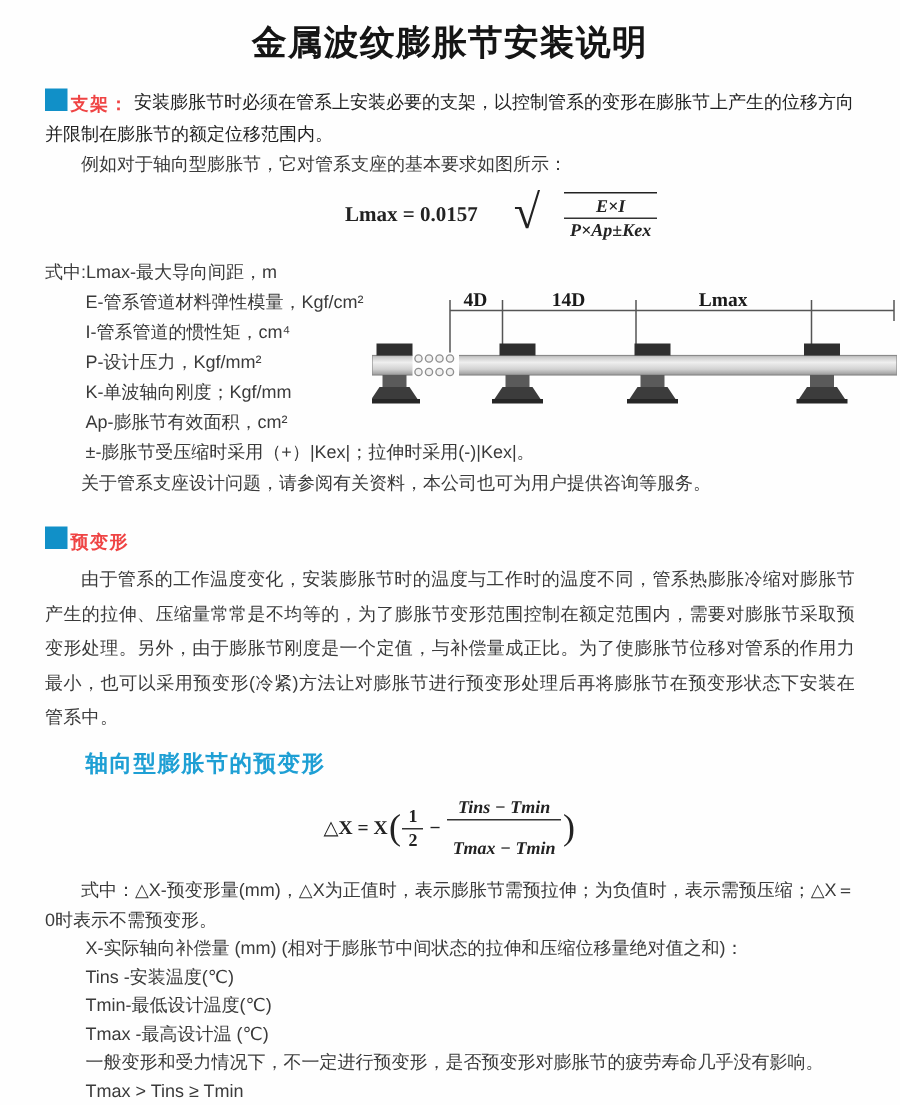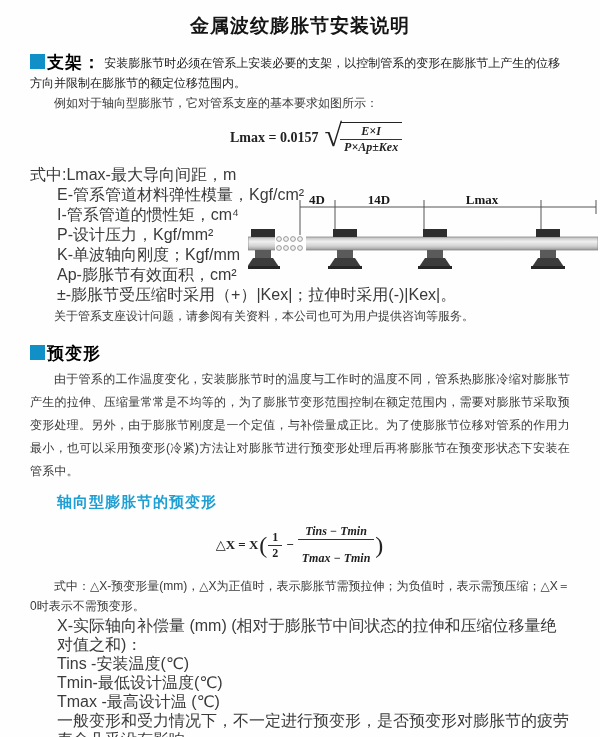--- a/index.html
+++ b/index.html
@@ -9,70 +9,70 @@
     background:#fefefe;
     position:relative;
     overflow:hidden;
     font-family:"Liberation Sans","DejaVu Sans",sans-serif;
     color:#3a3a3a;
     box-sizing:border-box;
   }
   .content{padding:0 30px;box-sizing:border-box;}
   .doc-title{
     text-align:center;
-    font-size:19px;
+    font-size:23px;
     font-weight:bold;
     color:#151515;
     padding-top:13px;
     margin-bottom:14px;
     letter-spacing:1px;
   }
   .sec-head-line{font-size:12px;line-height:20px;}
   .blue-square{
     display:inline-block;width:15px;height:15px;
     background:#1190c8;vertical-align:-2px;margin-right:2px;
   }
   .sec-head-label{
-    color:#000000;font-size:17px;font-weight:bold;
+    color:#ef4444;font-size:12px;font-weight:bold;
     letter-spacing:1px;vertical-align:-1px;
   }
   .bold-intro{font-weight:normal;color:#222;}
   .para{font-size:12px;line-height:20px;text-indent:2em;margin:0;}
   .justify{text-align:justify;line-height:23px;letter-spacing:0.2px;}
   .formula-row{
     font-family:"Liberation Serif","DejaVu Serif",serif;
     color:#222;
     display:flex;align-items:center;
   }
-  .f1{margin:6px 0 8px 200px;font-weight:bold;font-size:14px;}
+  .f1{margin:6px 0 8px 200px;font-weight:bold;font-size:14px;gap:18px;}
   .sqrt-sign{font-size:32px;font-weight:normal;line-height:1;margin:0 -2px 6px 6px;}
   .frac{
     display:inline-flex;flex-direction:column;text-align:center;
     font-size:12px;line-height:1.25;vertical-align:middle;
   }
   .frac .num{border-bottom:1px solid #333;padding:0 4px;}
   .frac .den{padding:0 4px;}
   .under-root{border-top:1.5px solid #222;padding-top:1px;font-style:italic;}
-  .def-line{font-size:16px;line-height:20px;}
+  .def-line{font-size:12px;line-height:20px;}
   .def-indent{margin-left:27px;}
   .sec2-head{margin-top:18px;margin-bottom:4px;}
   .sub-head{
     color:#1e9fd4;font-size:15px;font-weight:bold;
     letter-spacing:1px;margin:10px 0 12px 27px;
   }
   .formula-center{
     display:flex;justify-content:center;align-items:center;
     margin:8px 0 10px 0;
     font-family:"Liberation Serif","DejaVu Serif",serif;
     color:#222;font-size:13px;font-weight:bold;
   }
   .paren{font-size:24px;font-weight:normal;line-height:1;margin:0 1px;}
   .ital{font-style:italic;font-weight:bold;gap:11px;}
   .mini-gap{margin:0 4px;}
-  .line-list{margin-left:27px;font-size:16px;line-height:19px;}
+  .line-list{margin-left:27px;font-size:12px;line-height:19px;}
   .diagram-wrap{position:absolute;left:248px;top:193px;width:350px;height:92px;}
   .consult{margin-top:1px;}
 </style>
 </head>
 <body>
 
 <div class="page">
   <div class="content">
 
     <div class="doc-title">金属波纹膨胀节安装说明</div>

